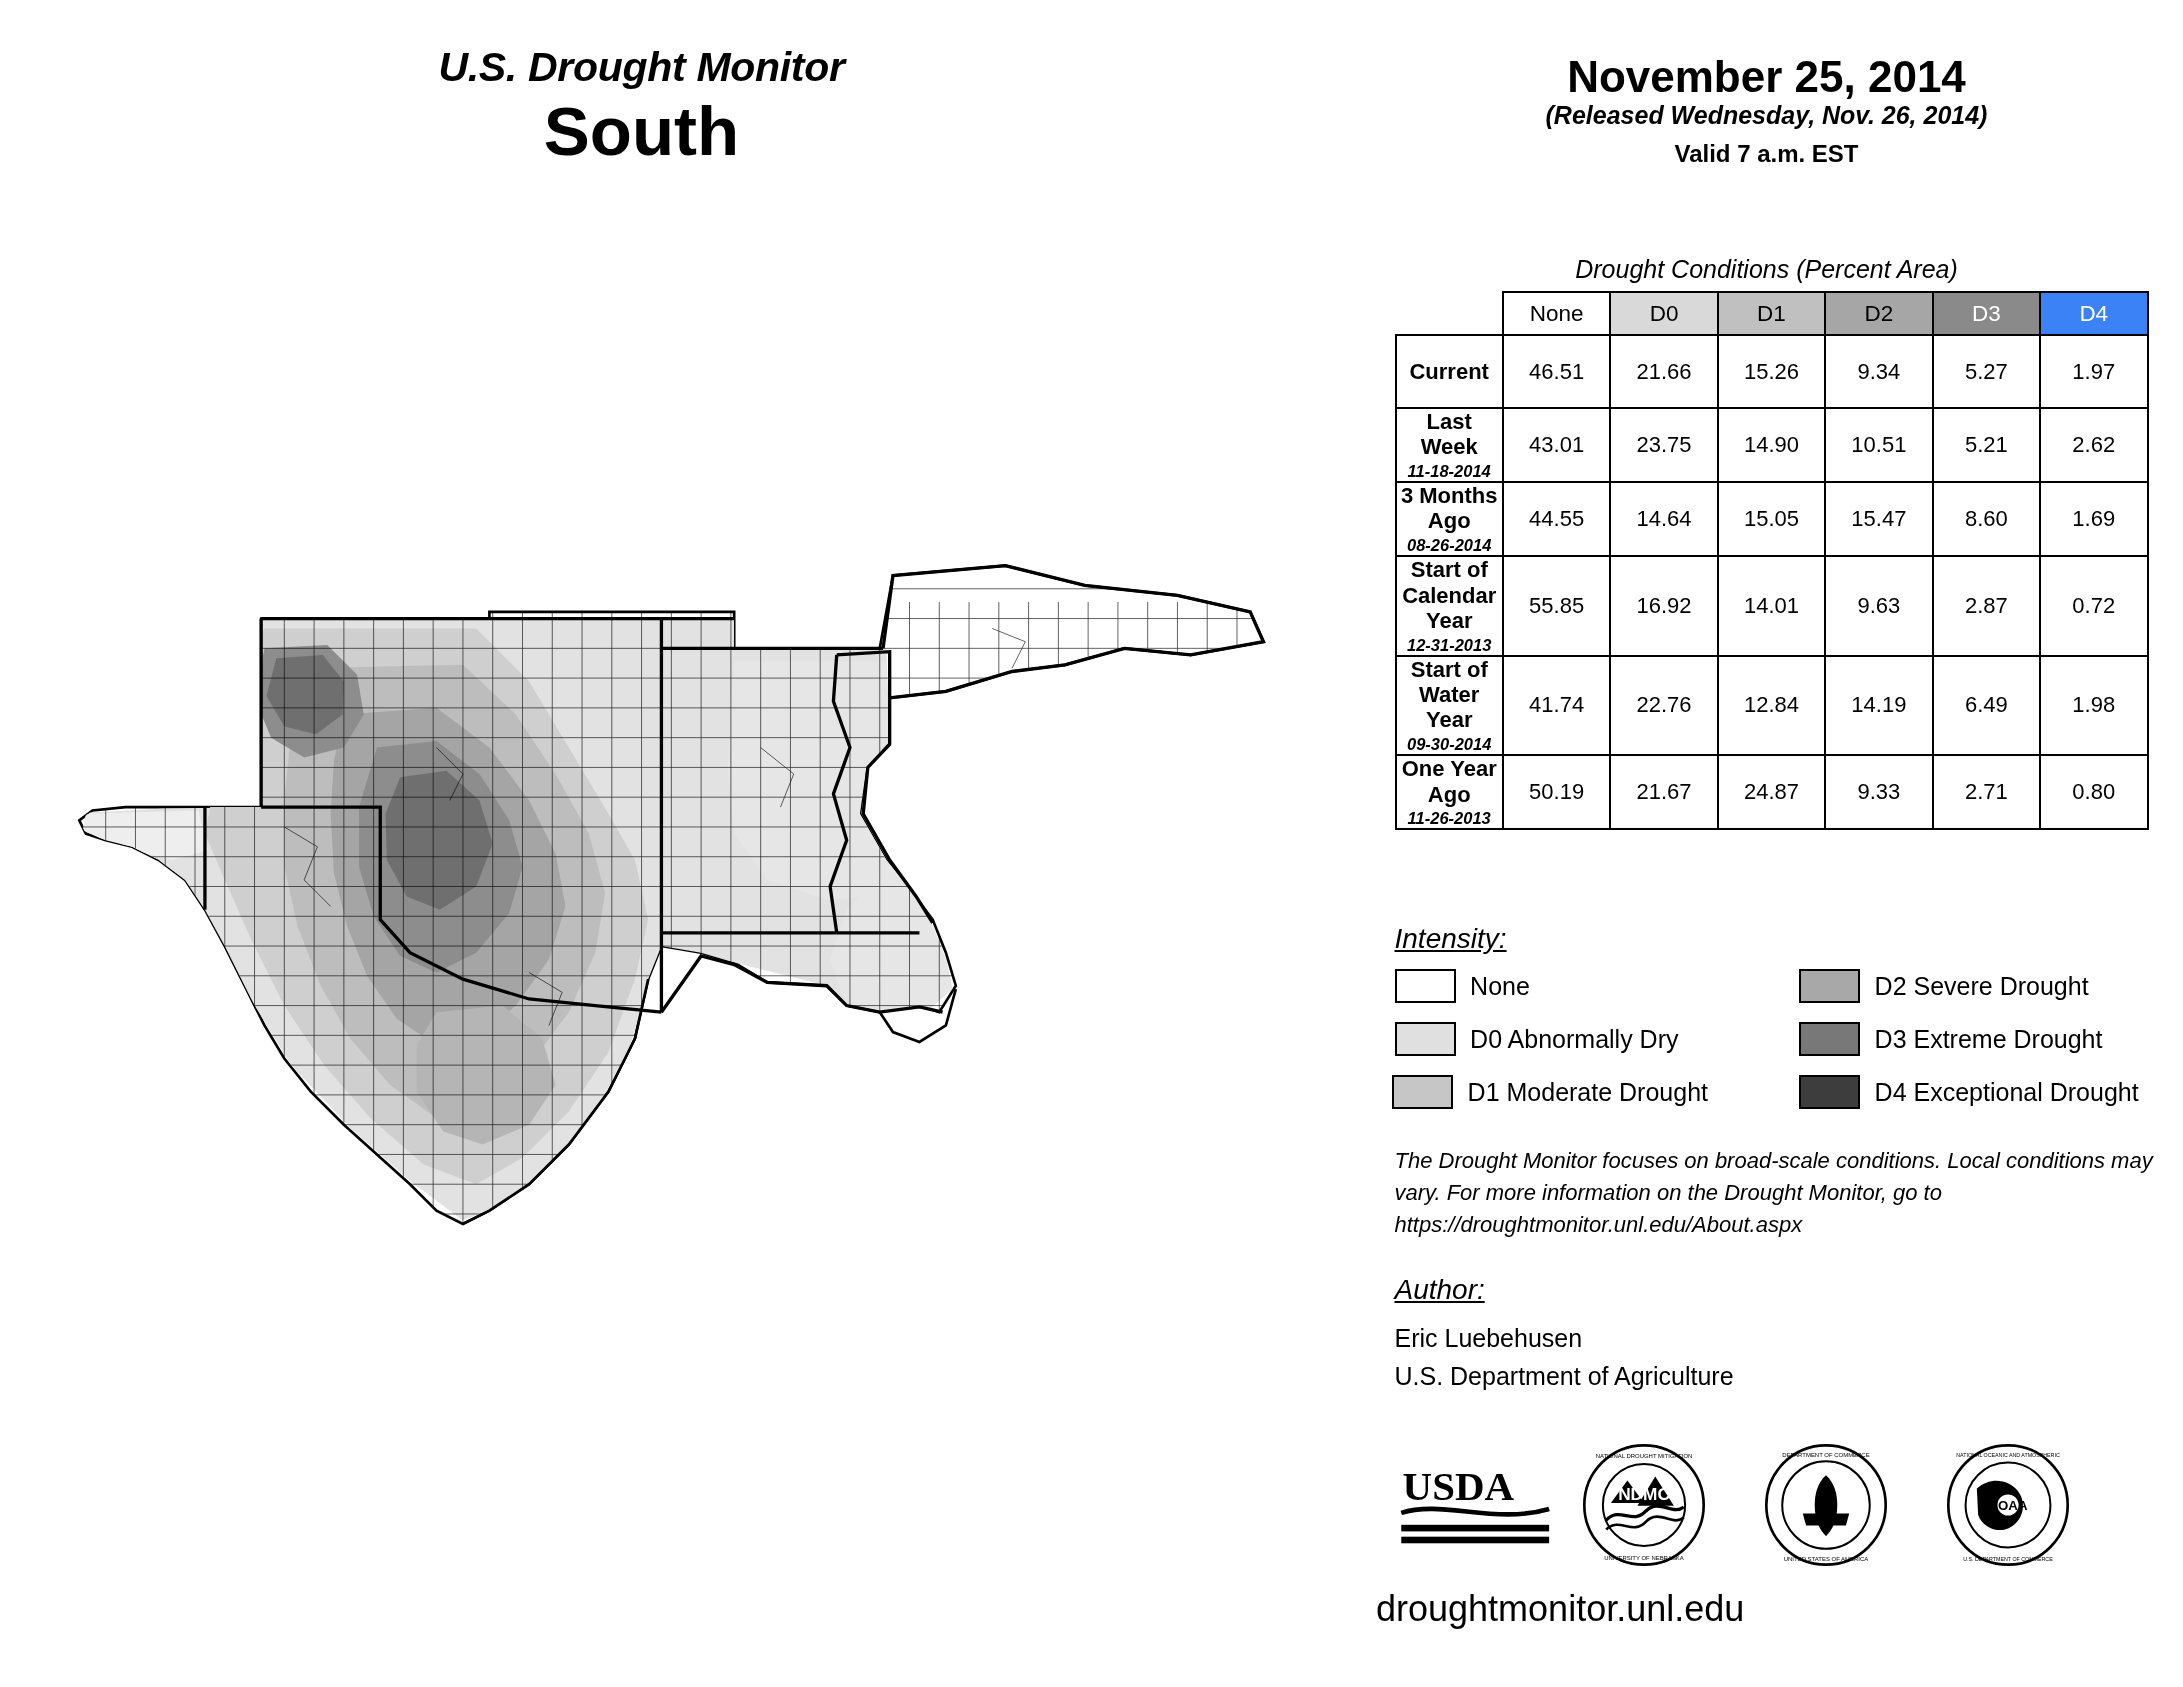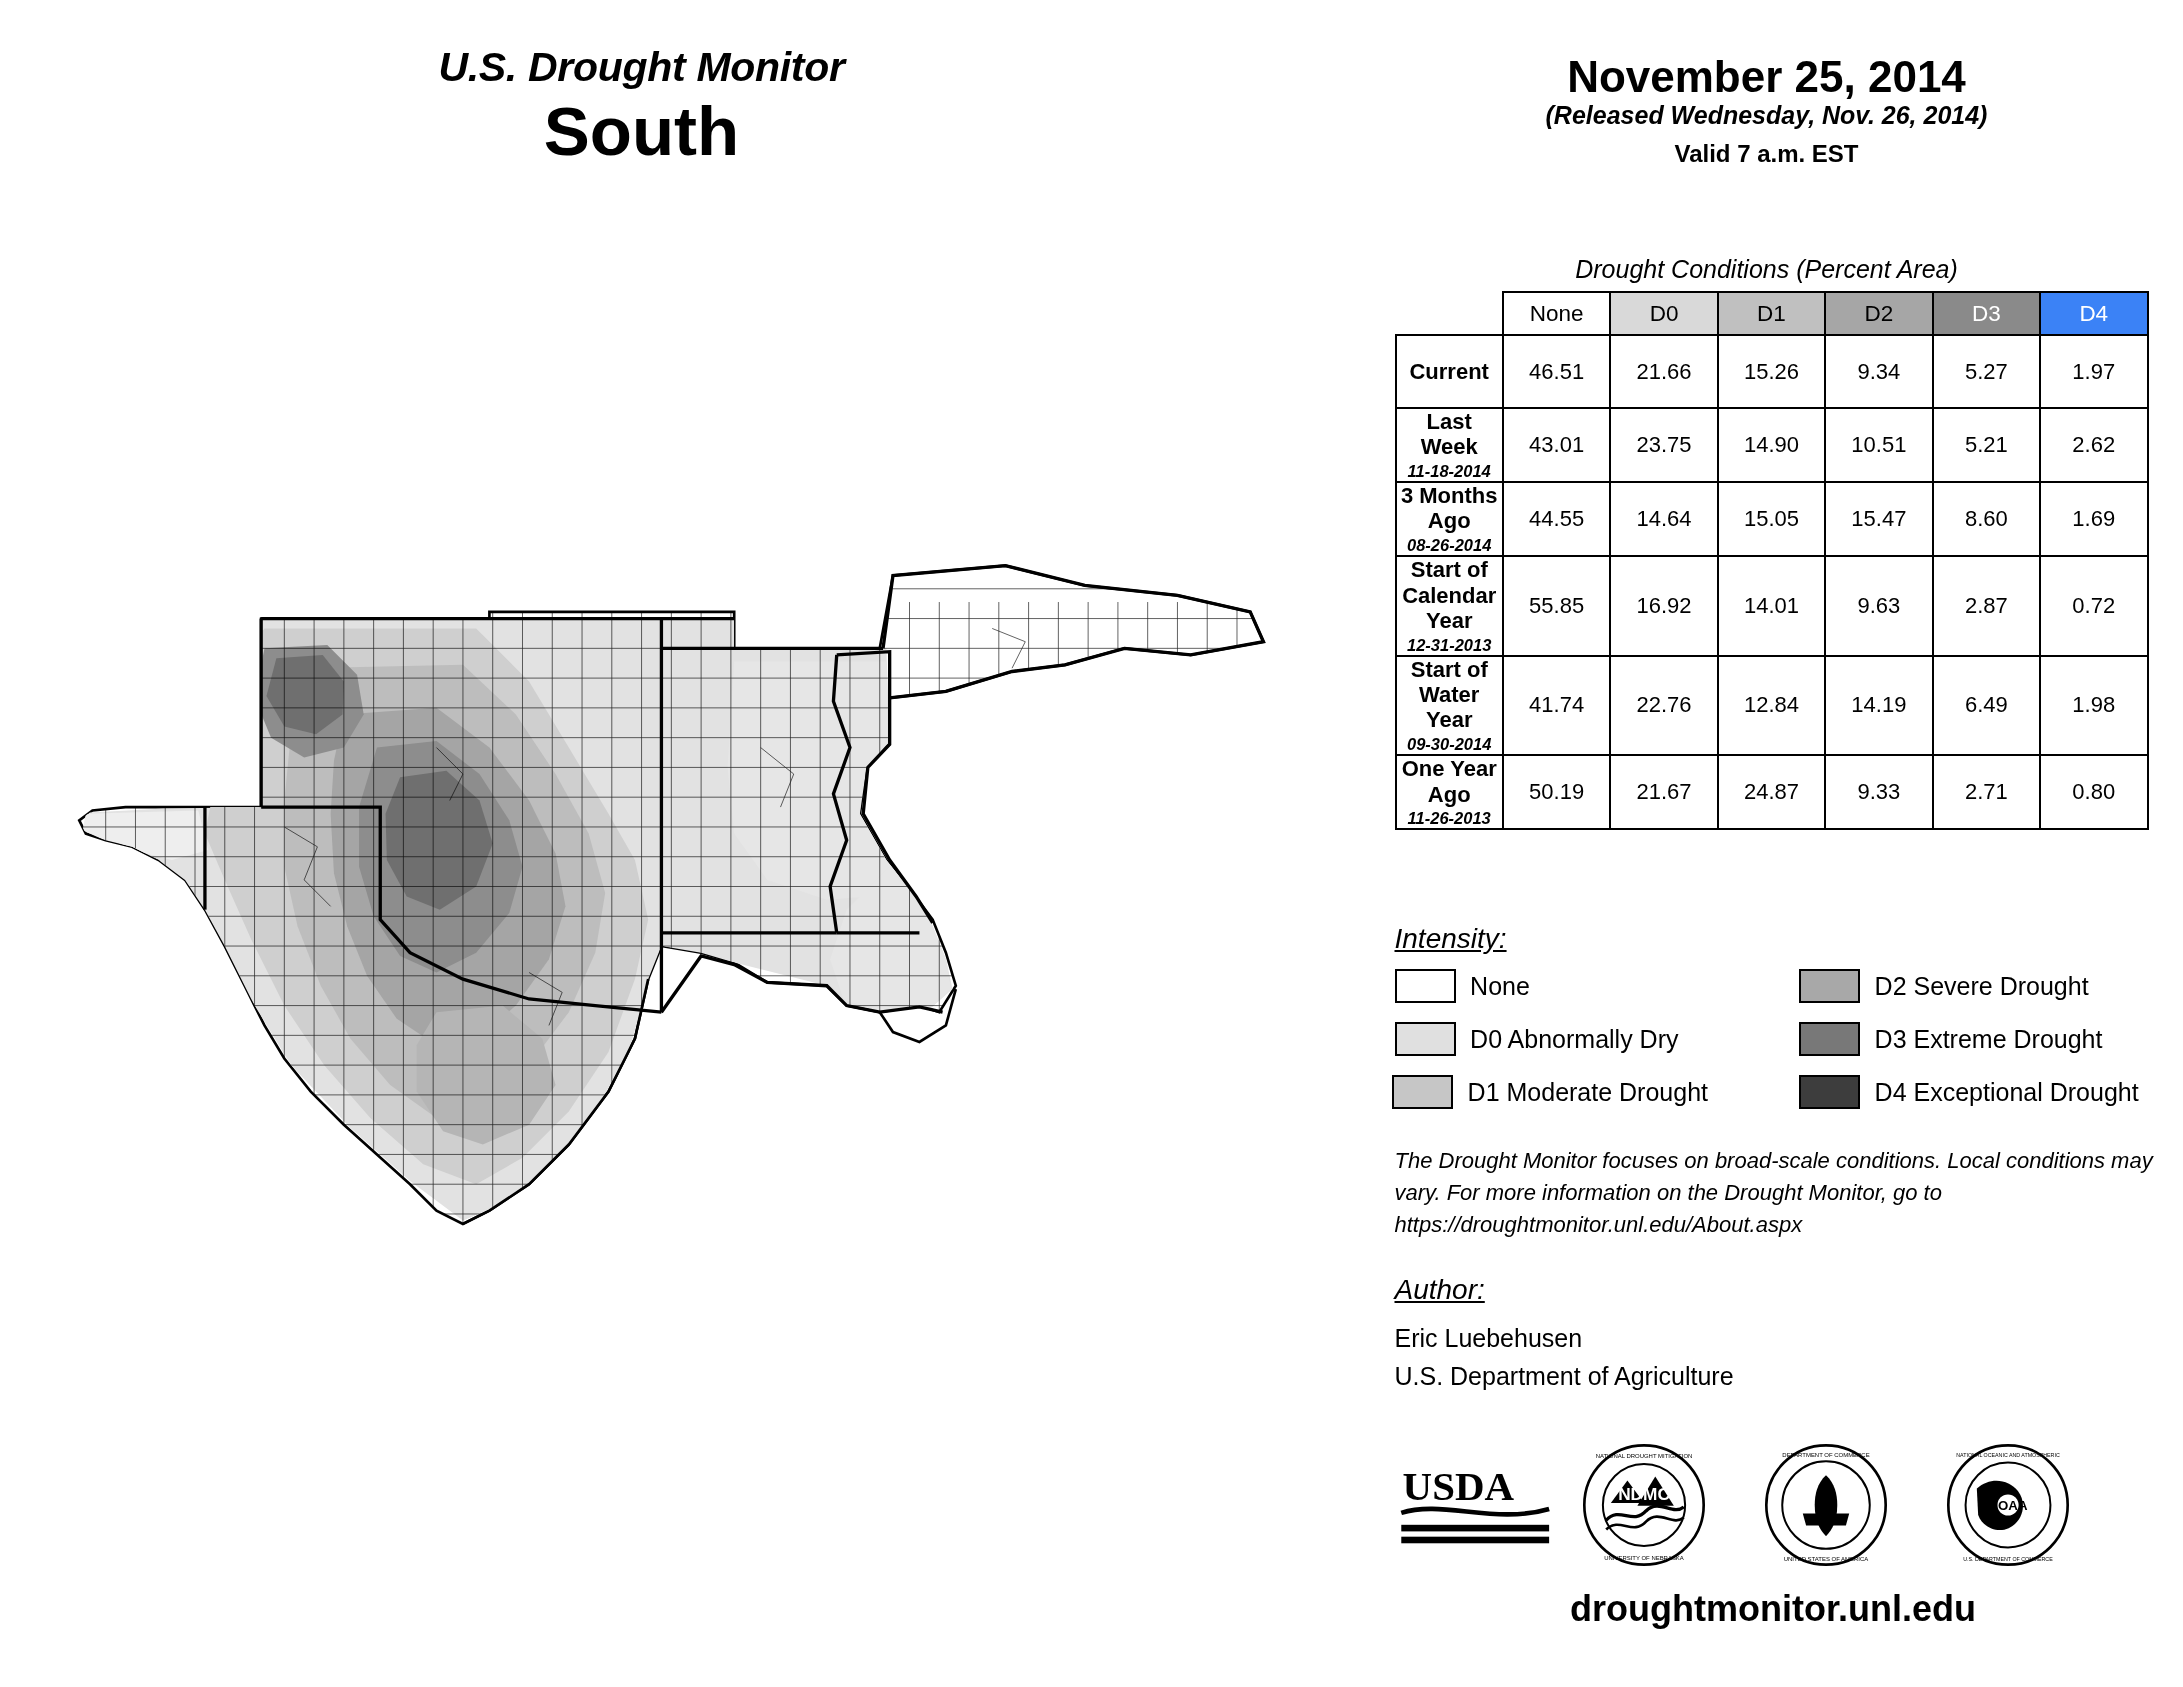--- a/index.html
+++ b/index.html
@@ -211,23 +211,22 @@
     width: 781px;
     height: 132px;
   }
   .logo { position: absolute; }
 
   #footer-url {
     position: absolute;
     left: 0;
     top: 1588px;
     width: 794px;
-    text-align: center;
     font-size: 36px;
-    font-weight: bold;
+    font-weight: normal;
   }
 </style>
 </head>
 <body>
 
 <div id="left-panel">
 
   <div id="title-block">
     <div id="title-main">U.S. Drought Monitor</div>
     <div id="title-region">South</div>

